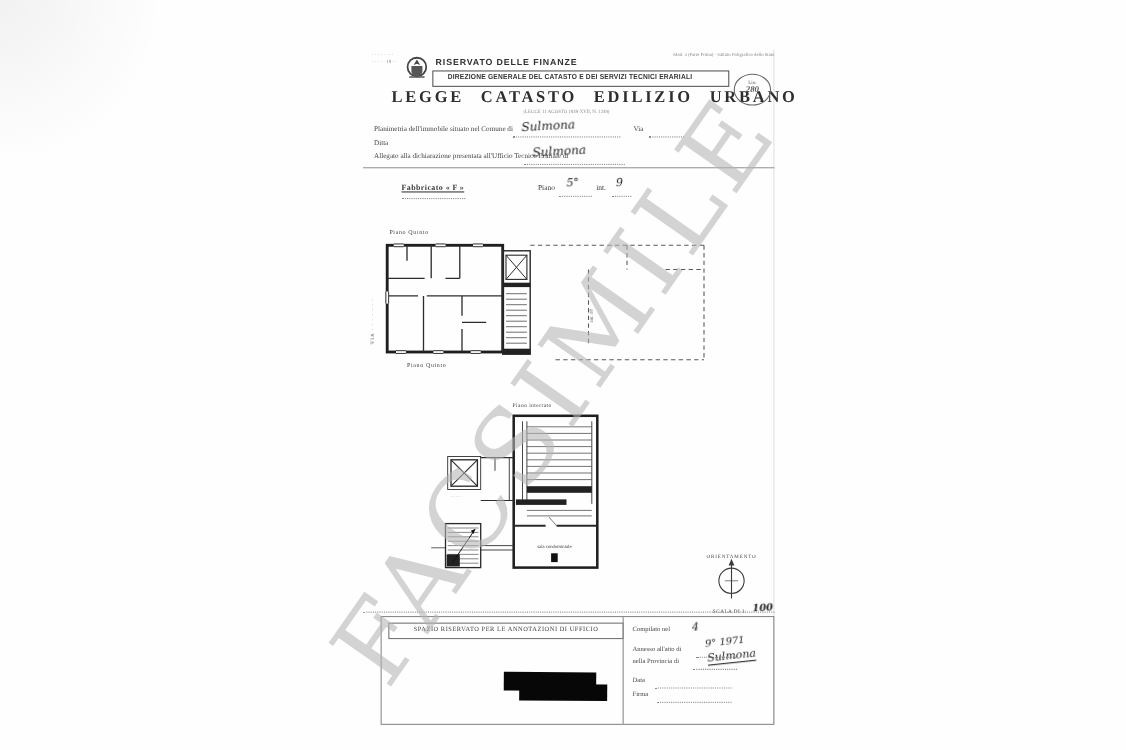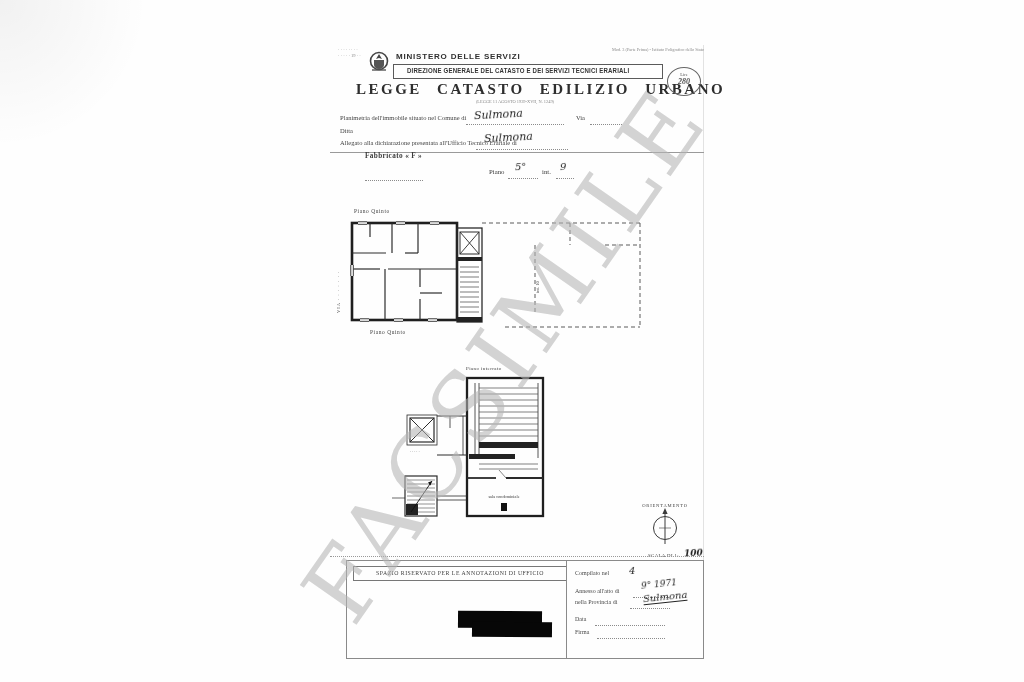--- a/index.html
+++ b/index.html
@@ -58,21 +58,21 @@
 
 <div class="abs faint" style="left:612px;top:47px;font-size:4.3px;width:92px;text-align:right;">Mod. 3 (Parte Prima) - Istituto Poligrafico dello Stato</div>
 
 <svg class="abs" style="left:367px;top:50px;filter:blur(.4px);" width="24" height="25" viewBox="0 0 24 25">
   <circle cx="12" cy="11" r="8.5" fill="none" stroke="#444" stroke-width="1.6"></circle>
   <path d="M12 4 L15 9 L12 8 L9 9 Z" fill="#444"></path>
   <path d="M7 10 h10 v5 a5 4 0 0 1 -10 0 Z" fill="#555"></path>
   <path d="M5 20 h14" stroke="#555" stroke-width="1.4"></path>
 </svg>
 
-<div class="abs ministry" style="left:396px;top:52px;">MINISTERO DELLE SERVIZI</div>
+<div class="abs ministry" style="left:396px;top:52px;">RISERVATO DELLE FINANZE</div>
 
 <div class="abs dirbox" style="left:393px;top:64px;width:268px;height:13px;">
   <span style="display:inline-block;transform:scaleX(.92);transform-origin:left;">DIREZIONE GENERALE DEL CATASTO E DEI SERVIZI TECNICI ERARIALI</span>
 </div>
 
 <div class="abs title" style="left:356px;top:81px;">LEGGE CATASTO EDILIZIO URBANO</div>
 
 <div class="abs faint" style="left:395px;top:99px;width:240px;text-align:center;font-size:4.4px;">(LEGGE 11 AGOSTO 1939-XVII, N. 1249)</div>
 
 <div class="abs oval" style="left:667px;top:67px;width:32px;height:27px;">
@@ -87,21 +87,21 @@
 <div class="abs dots" style="left:590px;top:123px;width:32px;"></div>
 
 <div class="abs lbl" style="left:340px;top:127px;">Ditta</div>
 
 <div class="abs lbl" style="left:340px;top:139px;">Allegato alla dichiarazione presentata all'Ufficio Tecnico Erariale di</div>
 <div class="abs dots" style="left:476px;top:148px;width:92px;"></div>
 <div class="abs hand" style="left:484px;top:131px;font-size:11px;">Sulmona</div>
 
 <div class="abs rule" style="left:330px;top:152px;width:374px;"></div>
 
-<div class="abs p" style="left:365px;top:152px;font-size:7.2px;font-weight:bold;letter-spacing:.4px;">Fabbricato « F »</div>
+<div class="abs p" style="left:365px;top:167px;font-size:7.2px;font-weight:bold;text-decoration:underline;letter-spacing:.4px;">Fabbricato « F »</div>
 <div class="abs dots" style="left:365px;top:179px;width:58px;"></div>
 
 <div class="abs p" style="left:489px;top:168px;font-size:6.8px;">Piano</div>
 <div class="abs dots" style="left:508px;top:177px;width:30px;"></div>
 <div class="abs hand" style="left:515px;top:161px;font-size:10px;">5°</div>
 <div class="abs p" style="left:542px;top:168px;font-size:6.8px;">int.</div>
 <div class="abs dots" style="left:556px;top:177px;width:18px;"></div>
 <div class="abs hand" style="left:560px;top:161px;font-size:10px;">9</div>
 
 <svg class="abs" style="left:330px;top:205px;" width="320" height="140" viewBox="0 0 320 140">

